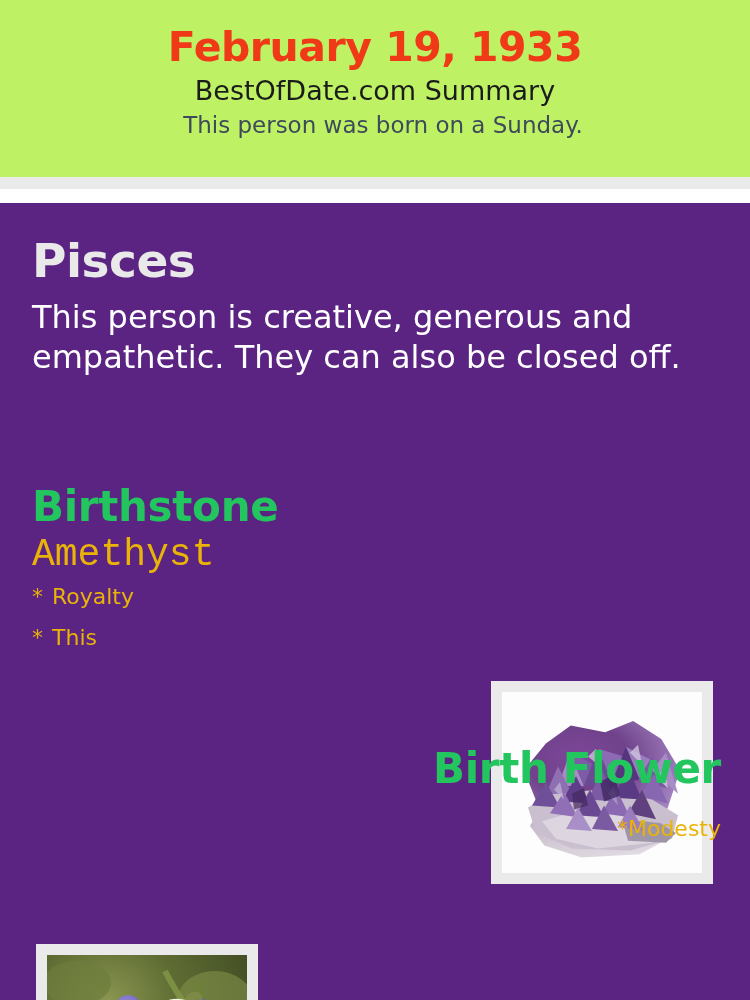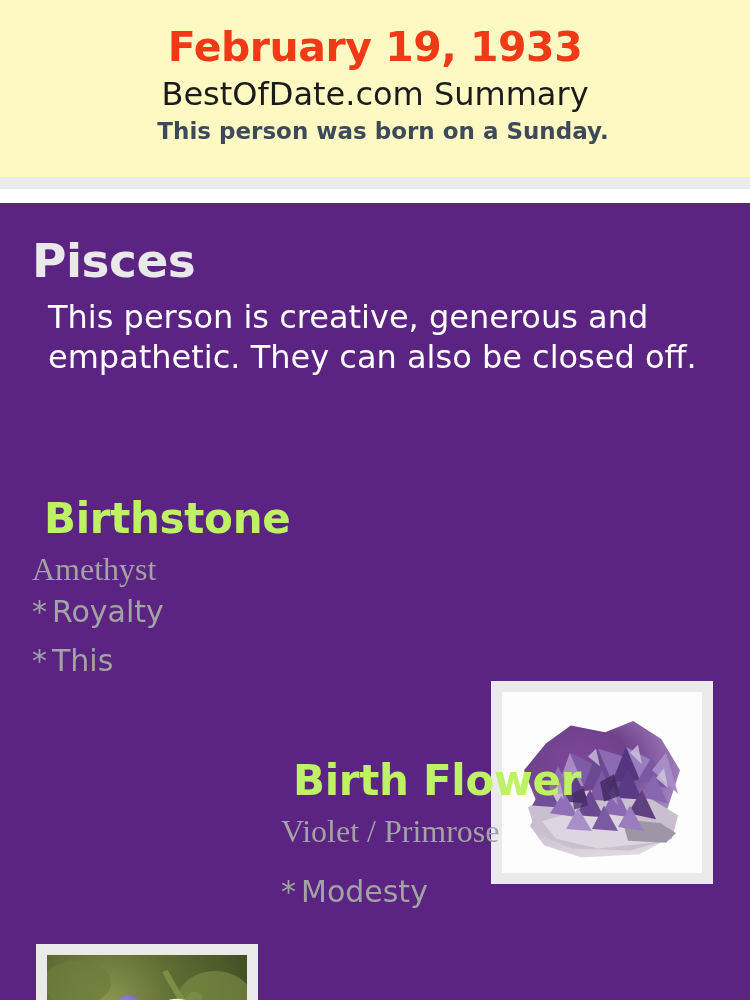--- a/index.html
+++ b/index.html
@@ -19,46 +19,46 @@
     height: 1000px;
     overflow: hidden;
   }
 
   
   .header {
     position: absolute;
     left: 0; top: 0;
     width: 750px;
     height: 177px;
-    background: #fef9c3;
+    background: #bef264;
     text-align: center;
     box-sizing: border-box;
     padding-top: 26px;
   }
   .header-date {
     font-family: "DejaVu Sans", sans-serif;
     font-size: 41px;
     font-weight: bold;
     color: #F03A17;
     letter-spacing: -0.5px;
     line-height: 1.05;
     margin: 0;
   }
   .header-site {
     font-family: "DejaVu Sans", sans-serif;
-    font-size: 32px;
+    font-size: 27px;
     font-weight: normal;
     color: #1B1B1B;
     line-height: 1.2;
     margin: 6px 0 0 0;
   }
   .header-note {
     font-family: "DejaVu Sans", sans-serif;
     font-size: 23px;
-    font-weight: bold;
+    font-weight: normal;
     color: #3E4A5A;
     line-height: 1.2;
     margin: 5px 0 0 16px;
   }
 
   .divider {
     position: absolute;
     left: 0; top: 177px;
     width: 750px;
     height: 12px;
@@ -88,57 +88,57 @@
     line-height: 1.0;
     margin: 0;
     letter-spacing: -0.5px;
   }
   .zodiac-desc {
     font-family: "DejaVu Sans", sans-serif;
     font-size: 32px;
     font-weight: normal;
     color: #FFFFFF;
     line-height: 1.24;
-    margin: 14px 0 0 16px;
+    margin: 14px 0 0 0;
     max-width: 670px;
   }
 
   
   .birthstone {
     position: absolute;
     left: 32px; top: 283px;
     width: 440px;
   }
   .section-heading {
     font-family: "DejaVu Sans", sans-serif;
     font-size: 42px;
     font-weight: bold;
-    color: #bef264;
+    color: #22c55e;
     line-height: 1.0;
-    margin: 12px;
+    margin: 0;
     letter-spacing: -0.3px;
   }
   .section-subheading {
-    font-family: Liberation Serif, serif;
-    font-size: 32px;
-    font-weight: normal;
-    color: #a3a3a3;
+    font-family: Liberation Mono, monospace;
+    font-size: 38px;
+    font-weight: normal;
+    color: #eab308;
     line-height: 1.1;
     margin: 6px 0 0 0;
   }
   .trait-list {
     list-style: none;
     margin: 10px 0 0 0;
     padding: 0;
   }
   .trait-item {
     font-family: "DejaVu Sans", sans-serif;
-    font-size: 30px;
-    font-weight: normal;
-    color: #a3a3a3;
+    font-size: 22px;
+    font-weight: normal;
+    color: #eab308;
     line-height: 1.0;
     margin: 0 0 19px 0;
     white-space: nowrap;
   }
   .trait-bullet {
     display: inline-block;
     width: 20px;
   }
 
   
@@ -186,20 +186,21 @@
 
   
   .flower-art { position: absolute; inset: 0; background:
       radial-gradient(ellipse at 20% 20%, #7E8A4A 0%, #5D6B33 30%, #46532A 60%, #36421F 100%); }
 
   
   .birthflower {
     position: absolute;
     left: 281px; top: 545px;
     width: 440px;
+    text-align: right;
   }
 </style>
 </head>
 <body>
 
 <div class="page">
 
   <div class="header">
     <div class="header-date">February 19, 1933</div>
     <div class="header-site">BestOfDate.com Summary</div>
@@ -350,21 +351,20 @@
               <path d="M150 124 C142 114 138 108 135 102" stroke="#E6E2C4" stroke-width="2" fill="none" opacity="0.8"></path>
               <path d="M118 122 C126 112 130 108 133 103" stroke="#E6E2C4" stroke-width="2" fill="none" opacity="0.8"></path>
             </g>
           </svg>
         </div>
       </div>
     </div>
 
     <div class="birthflower">
       <div class="section-heading">Birth Flower</div>
-      <div class="section-subheading">Violet / Primrose</div>
       <ul class="trait-list" style="margin-top:28px;">
         <li class="trait-item">
           <span class="trait-bullet">*</span><span>Modesty</span>
         </li>
       </ul>
     </div>
 
   </div>
 </div>
 

